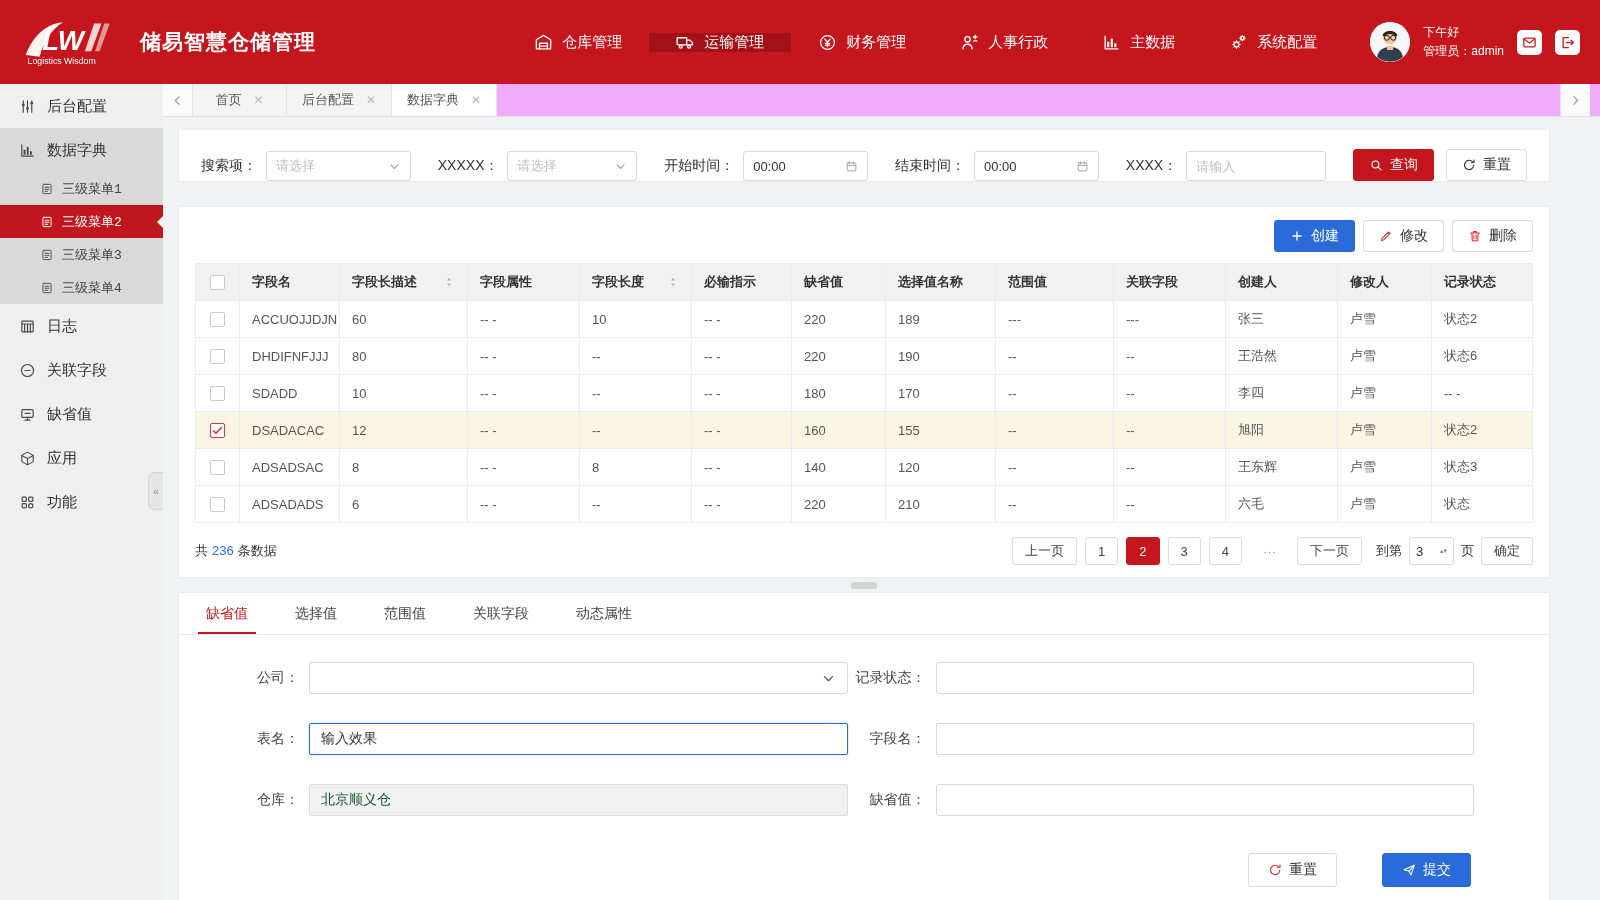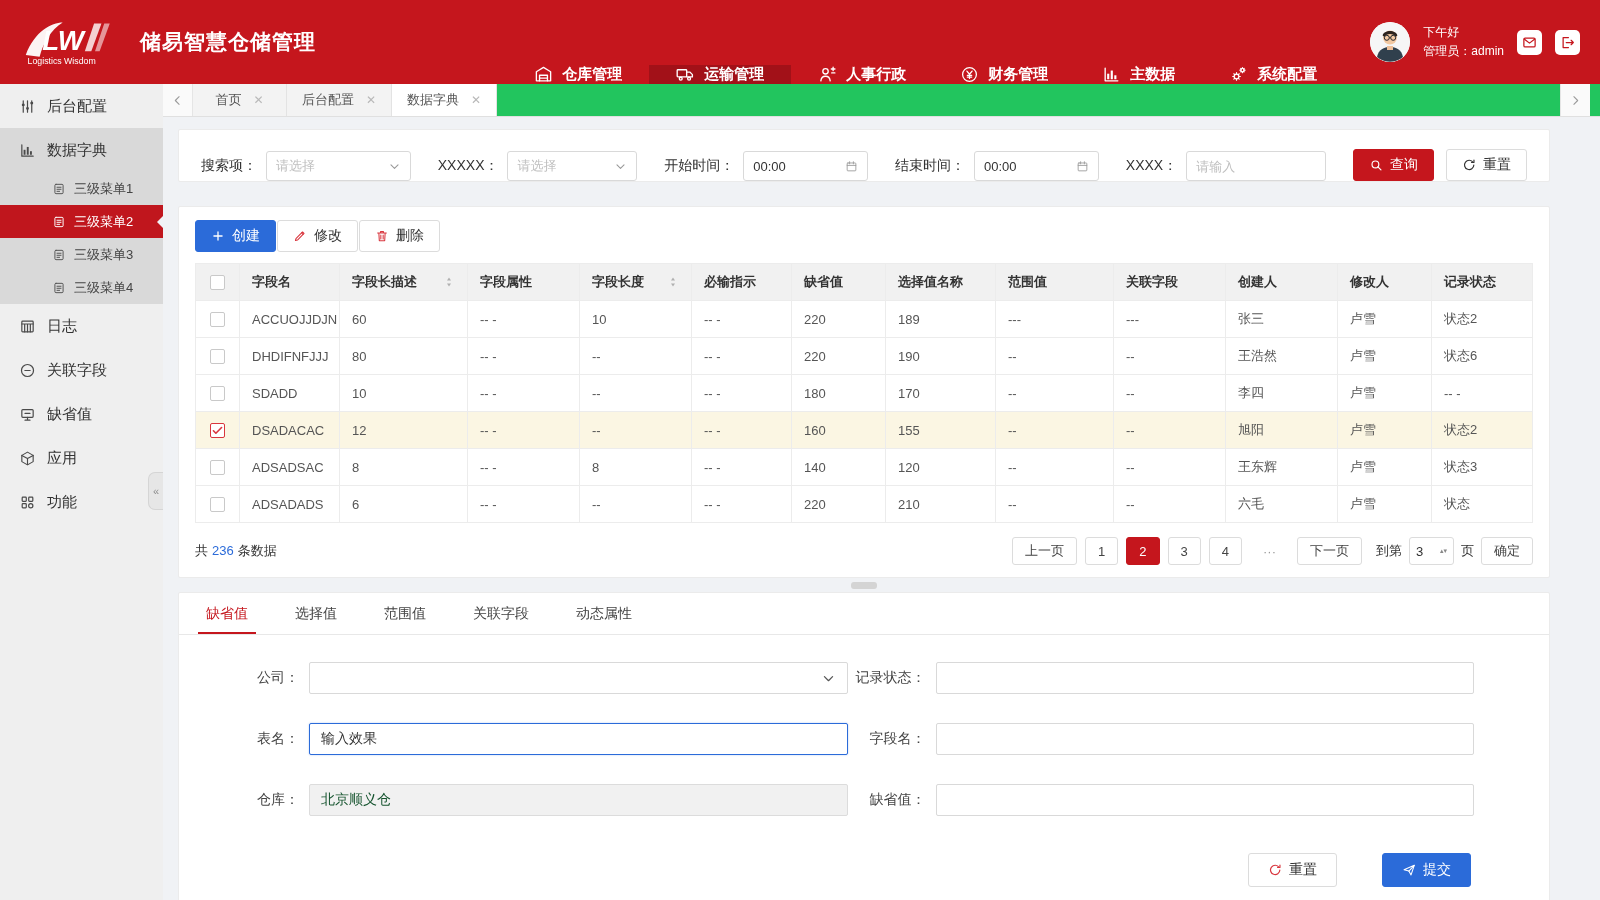--- a/index.html
+++ b/index.html
@@ -6,50 +6,50 @@
   html,body { width:1600px; height:900px; overflow:hidden; }
   body { font-family:"Liberation Sans","DejaVu Sans",sans-serif; background:#f0f2f5; color:#333; }
   .ic { display:inline-flex; align-items:center; justify-content:center; }
   .ic svg { width:1em; height:1em; display:block; }
 
   
   .topbar { height:84px; background:#c5161d; display:flex; align-items:stretch; color:#fff; }
   .logo { display:flex; align-items:center; gap:14px; padding:0 20px 0 16px; flex:0 0 auto; }
   .logo svg.mark { height:48px; width:110px; display:block; }
   .app-title { font-size:21px; font-weight:bold; letter-spacing:1px; }
-  .topnav { display:flex; margin-left:auto; align-items:flex-end;font-weight:bold; }
+  .topnav { display:flex; margin-left:auto; align-items:center; }
   .nav-item { display:flex; align-items:center; gap:9px; padding:0 27px; font-size:15px; cursor:pointer; }
   .nav-item .ic { font-size:19px; }
   .nav-item.active { background:#a21118; }
   .user-area { display:flex; align-items:center; gap:13px; padding:0 20px 0 26px; }
   .avatar { width:40px; height:40px; border-radius:50%; overflow:hidden; background:#fff; flex:0 0 auto; }
   .avatar svg { width:40px; height:40px; display:block; }
   .greet { font-size:12px; line-height:1.55; white-space:nowrap; }
   .hdr-btn { width:25px; height:25px; background:#fff; border-radius:5px; color:#c5161d; display:flex; align-items:center; justify-content:center; font-size:15px; cursor:pointer; }
 
   
   .main { display:flex; height:calc(100% - 68px); }
   .sidebar { width:163px; background:#efefef; position:relative; flex:0 0 auto; }
   .side-item { height:44px; display:flex; align-items:center; gap:11px; padding-left:19px; font-size:15px; color:#333; cursor:pointer; }
   .side-item .ic { font-size:17px; color:#4a4a4a; }
   .side-group { background:#d9d9d9; }
-  .side-sub { height:33px; display:flex; align-items:center; gap:8px; padding-left:52px; font-size:13px; color:#444; cursor:pointer; position:relative; }
+  .side-sub { height:33px; display:flex; align-items:center; gap:8px; padding-left:40px; font-size:13px; color:#444; cursor:pointer; position:relative;font-family:Liberation Mono, monospace; }
   .side-sub .ic { font-size:14px; color:#555; }
   .side-sub.active { background:#c0161d; color:#fff; }
   .side-sub.active .ic { color:#fff; }
   .side-sub.active::after { content:''; position:absolute; right:0; top:50%; margin-top:-6px;
     border-top:6px solid transparent; border-bottom:6px solid transparent; border-right:6px solid #f0f2f5; }
   .collapse-tab { position:absolute; right:0; top:388px; width:15px; height:38px; background:#e6e6e6;
     border:1px solid #d5d5d5; border-right:none; border-radius:7px 0 0 7px; display:flex; align-items:center;
     justify-content:center; color:#8d8d8d; font-size:11px; cursor:pointer; }
 
   .content-col { flex:1; display:flex; flex-direction:column; min-width:0; }
 
   
-  .tabbar { height:33px; background:#22c55e; border-bottom:1px solid #e0e0e0; display:flex; align-items:stretch; }
+  .tabbar { height:33px; background:#f0abfc; border-bottom:1px solid #e0e0e0; display:flex; align-items:stretch; }
   .tab-scroll { width:30px; display:flex; align-items:center; justify-content:center; color:#9a9a9a;
     background:#fafafa; border-right:1px solid #e5e5e5; font-size:13px; cursor:pointer; }
   .tab-scroll.right { margin-left:auto; border-right:none; border-left:1px solid #e5e5e5; margin-right:10px; }
   .tab { display:flex; align-items:center; gap:12px; padding:0 15px; min-width:94px; justify-content:center;
     font-size:13px; color:#555; border-right:1px solid #e3e3e3; cursor:pointer; background:#f3f3f3; }
   .tab .x { color:#b8b8b8; font-size:12px; }
   .tab.active { background:#fff; }
 
   
   .content { flex:1; background:#f0f2f5; padding:12px 50px 0 15px; overflow:hidden; }
@@ -69,21 +69,21 @@
   .fbtns { display:flex; gap:12px; }
   .btn { display:flex; align-items:center; gap:7px; height:32px; padding:0 15px; border-radius:3px;
     font-size:14px; border:1px solid #dcdcdc; background:#fff; color:#333; cursor:pointer; font-family:inherit; }
   .btn .ic { font-size:14px; }
   .btn.red { background:#c5161d; border-color:#c5161d; color:#fff; }
   .btn.blue { background:#2b6bd9; border-color:#2b6bd9; color:#fff; }
   .btn .ic.ired { color:#d9363e; }
 
   
   .table-card { padding:13px 16px 12px; }
-  .toolbar { display:flex; gap:1px; margin-bottom:11px; }
+  .toolbar { display:flex; gap:8px; margin-bottom:11px;justify-content:flex-end; }
   table { width:100%; border-collapse:collapse; table-layout:fixed; font-size:13px; color:#555; }
   th,td { border:1px solid #ececec; height:37px; padding:0 12px; text-align:left; white-space:nowrap; overflow:hidden; }
   th { background:#f1f1f1; color:#333; font-weight:bold; }
   tr.sel td { background:#fbf6e3; }
   .col-check { text-align:center; padding:0; }
   .cb { display:inline-flex; width:15px; height:15px; border:1px solid #c9c9c9; border-radius:2px; background:#fff;
     vertical-align:middle; align-items:center; justify-content:center; cursor:pointer; color:#d9363e; font-size:12px; }
   .cb.on { border-color:#d9363e; }
   .th-in { display:flex; align-items:center; justify-content:space-between; }
   .th-in .ic { font-size:12px; color:#b0b0b0; }
@@ -156,36 +156,36 @@
             <rect x="1.5" y="6" width="12" height="9" rx="1"></rect>
             <path d="M13.5 9h4.2l3 3.2V15h-7.2"></path>
             <circle cx="6" cy="17.3" r="1.8"></circle>
             <circle cx="16.5" cy="17.3" r="1.8"></circle>
           </svg>
         </span>
         <span>运输管理</span>
       </div>
       <div class="nav-item">
         <span class="ic">
+          <svg viewBox="0 0 24 24" fill="none" stroke="currentColor" stroke-width="1.6" stroke-linecap="round" stroke-linejoin="round">
+            <circle cx="12" cy="12" r="8.7"></circle>
+            <path d="M8.7 7.7L12 11.7l3.3-4M12 11.7V17M9.2 13h5.6M9.2 15.2h5.6"></path>
+          </svg>
+        </span>
+        <span>财务管理</span>
+      </div>
+      <div class="nav-item">
+        <span class="ic">
           <svg viewBox="0 0 24 24" fill="none" stroke="currentColor" stroke-width="1.7" stroke-linecap="round" stroke-linejoin="round">
             <circle cx="9.5" cy="8" r="3.4"></circle>
             <path d="M3.6 20c.4-3.8 2.9-5.8 5.9-5.8S15 16.2 15.4 20"></path>
             <path d="M16.8 5h4.6M19.1 2.8v4.4M17.3 10h4"></path>
           </svg>
         </span>
         <span>人事行政</span>
-      </div>
-      <div class="nav-item">
-        <span class="ic">
-          <svg viewBox="0 0 24 24" fill="none" stroke="currentColor" stroke-width="1.6" stroke-linecap="round" stroke-linejoin="round">
-            <circle cx="12" cy="12" r="8.7"></circle>
-            <path d="M8.7 7.7L12 11.7l3.3-4M12 11.7V17M9.2 13h5.6M9.2 15.2h5.6"></path>
-          </svg>
-        </span>
-        <span>财务管理</span>
       </div>
       <div class="nav-item">
         <span class="ic">
           <svg viewBox="0 0 24 24" fill="none" stroke="currentColor" stroke-width="1.7" stroke-linecap="round" stroke-linejoin="round">
             <path d="M4 4v16h16"></path>
             <rect x="6.5" y="11" width="2.7" height="7" fill="currentColor" stroke="none"></rect>
             <rect x="11" y="7" width="2.7" height="11" fill="currentColor" stroke="none"></rect>
             <rect x="15.5" y="13" width="2.7" height="5" fill="currentColor" stroke="none"></rect>
           </svg>
         </span>

